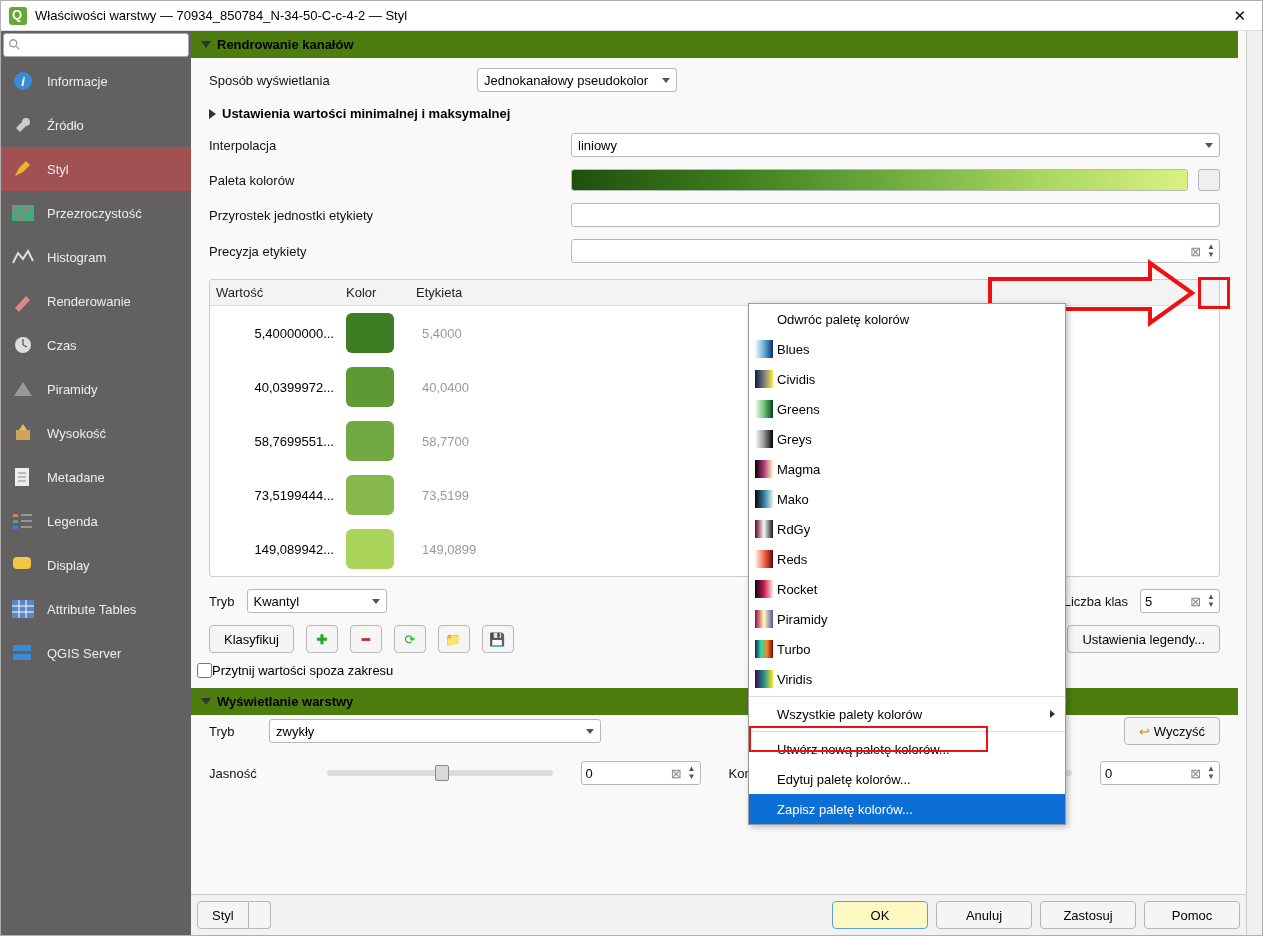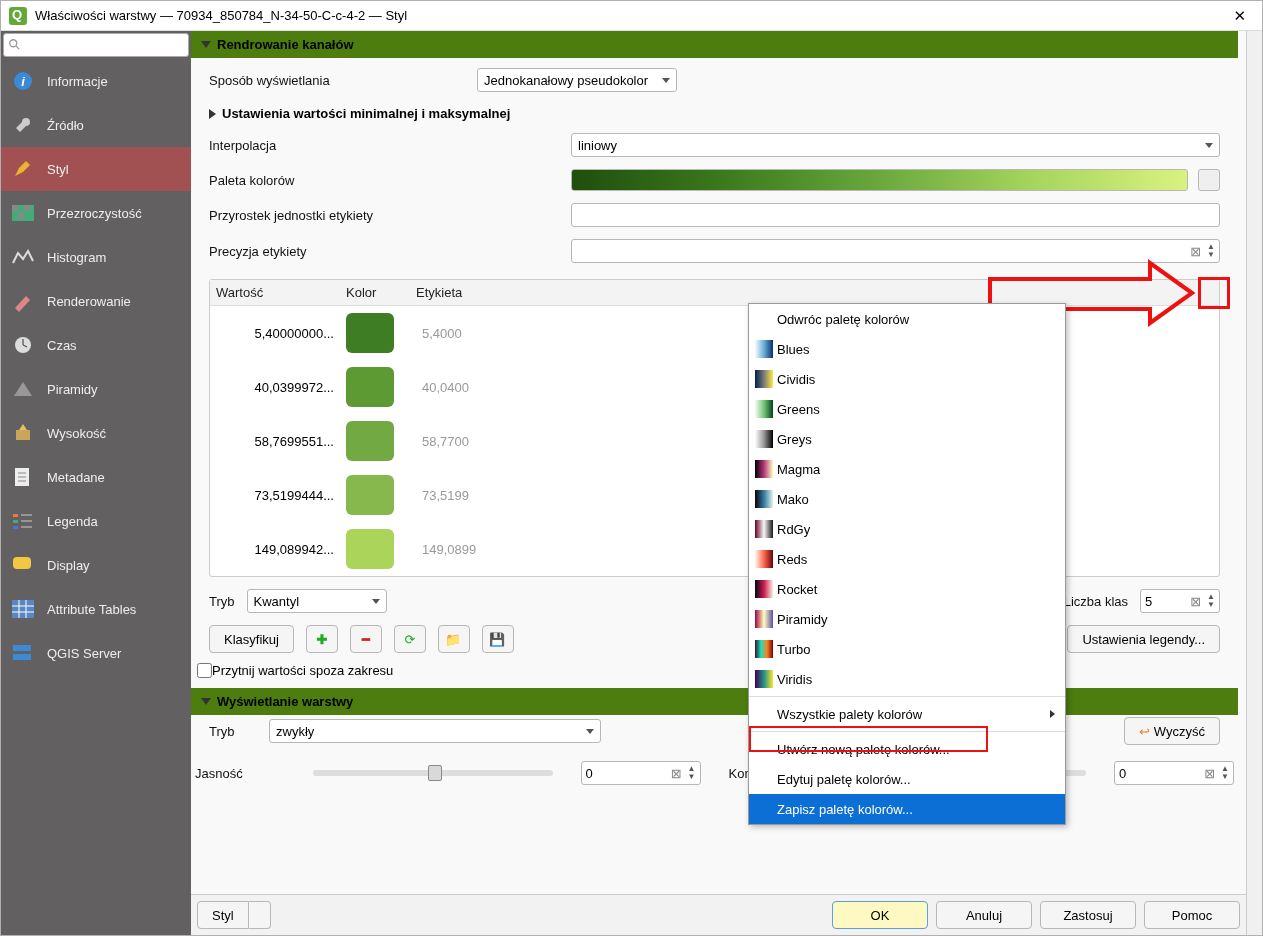--- a/index.html
+++ b/index.html
@@ -44,21 +44,21 @@
   .ct-row .etyk{color:#999;padding-left:6px;}
   .bottom-controls{display:flex;align-items:center;gap:12px;padding:6px 18px;flex-wrap:wrap;}
   .btn{background:#f5f5f5;border:1px solid #b7b7b7;border-radius:4px;height:28px;padding:0 14px;display:inline-flex;align-items:center;gap:4px;}
   .iconbtn{width:32px;height:28px;justify-content:center;padding:0;}
   .spacer{flex:1;}
   .spin{display:flex;align-items:center;border:1px solid #b7b7b7;border-radius:3px;height:24px;background:#fff;padding:0 4px;gap:6px;}
   .spin .clear{color:#888;}
   .spin .updn{display:flex;flex-direction:column;font-size:8px;line-height:8px;color:#555;}
   .chk{display:flex;align-items:center;gap:0;padding:4px 18px 10px 6px;}
   .chk input{width:15px;height:15px;}
-  .slider-row{display:grid;grid-template-columns:90px 1fr 120px 90px 1fr 120px;gap:28px;align-items:center;padding:6px 4px;}
+  .slider-row{display:grid;grid-template-columns:90px 1fr 120px 90px 1fr 120px;gap:28px;align-items:center;padding:6px 18px;}
   .slider{height:6px;background:#ddd;border-radius:3px;position:relative;}
   .slider.blue{background:linear-gradient(to right,#0b6fd6 50%,#ddd 50%);}
   .slider .thumb{position:absolute;top:-5px;width:14px;height:16px;background:#d9d9d9;border:1px solid #888;border-radius:2px;}
   .footer{border-top:1px solid #ccc;padding:6px;display:flex;gap:8px;align-items:center;background:#f2f2f2;}
   .footer .spacer{flex:1;}
   .footer .btn.wide{width:96px;justify-content:center;}
   .footer .btn.ok{border-color:#5a9fe0;background:#fef9c3;}
   .menu{position:absolute;left:557px;top:272px;width:318px;background:#fff;border:1px solid #999;box-shadow:2px 2px 6px rgba(0,0,0,0.25);z-index:20;}
   .menu .mi{display:flex;align-items:center;height:30px;padding:0 14px 0 28px;gap:10px;position:relative;}
   .menu .mi.top{padding-left:28px;}

